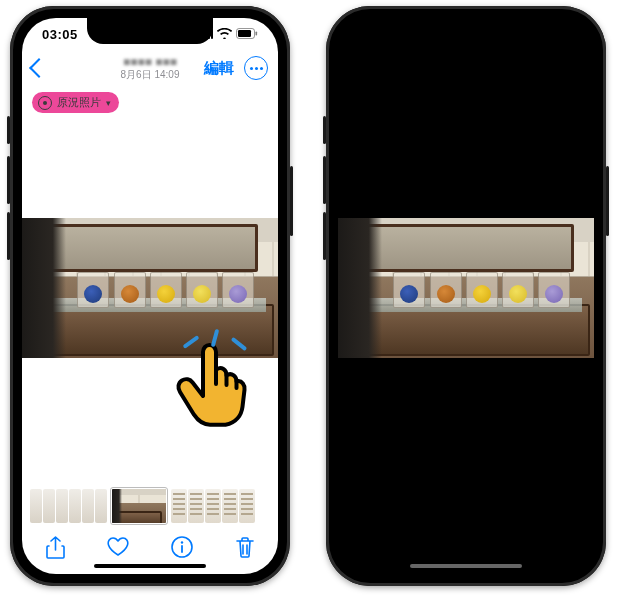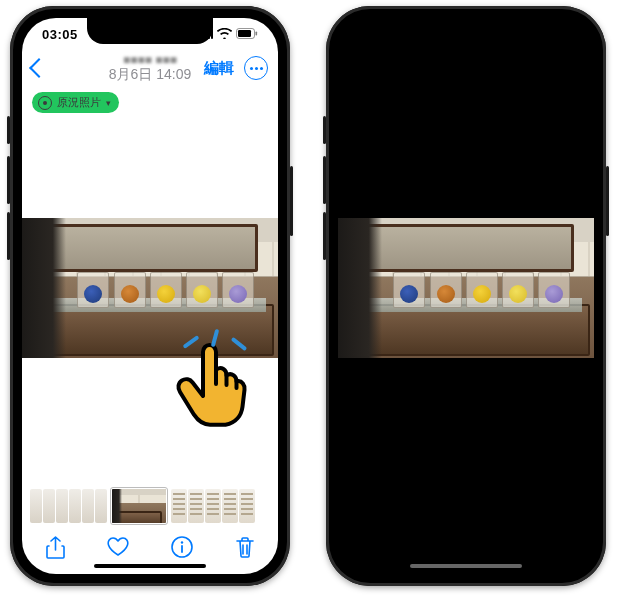--- a/index.html
+++ b/index.html
@@ -26,27 +26,27 @@
   .status .icons{display:flex;align-items:center;gap:4px;}
   .sig{display:flex;align-items:flex-end;gap:1px;}
   .sig span{width:2.5px;background:#000;border-radius:1px;}
   .sig span:nth-child(1){height:4px}.sig span:nth-child(2){height:6px}.sig span:nth-child(3){height:8px}.sig span:nth-child(4){height:10px}
   .wifi-ico,.batt-ico{display:inline-block}
   
   .nav{position:absolute;top:30px;left:0;right:0;height:40px;display:flex;align-items:center;justify-content:space-between;padding:0 10px;}
   .nav-left{display:flex;align-items:center;gap:2px;color:#007aff;}
   .nav-center{position:absolute;left:0;right:0;text-align:center;pointer-events:none;}
   .nav-center .t1{font-size:12px;font-weight:600;color:#8b8b8b;filter:blur(1.5px);}
-  .nav-center .t2{font-size:14px;color:#8e8e93;margin-top:-1px;}
+  .nav-center .t2{font-size:10px;color:#8e8e93;margin-top:-1px;}
   .nav-right{display:flex;align-items:center;gap:10px;}
   .edit{color:#007aff;font-size:15px;font-weight:700;}
   .more{width:22px;height:22px;border:1.6px solid #007aff;border-radius:50%;display:flex;align-items:center;justify-content:center;}
   .more span{width:3px;height:3px;background:#007aff;border-radius:50%;margin:0 1px;}
   
-  .live{position:absolute;top:74px;left:10px;display:flex;align-items:center;gap:5px;background:#22c55e;border-radius:12px;padding:3px 8px 3px 6px;font-size:11px;color:#3a3a3c;}
+  .live{position:absolute;top:74px;left:10px;display:flex;align-items:center;gap:5px;background:#ec4899;border-radius:12px;padding:3px 8px 3px 6px;font-size:11px;color:#3a3a3c;}
   .live-ico{width:12px;height:12px;border:1.2px solid #3a3a3c;border-radius:50%;display:flex;align-items:center;justify-content:center;}
   .live-ico::after{content:"";width:4px;height:4px;background:#3a3a3c;border-radius:50%;}
   .chev{font-size:9px;color:#3a3a3c;}
   
   .photo{position:absolute;left:0;right:0;height:140px;}
   .photo.left-pos{top:200px;}
   .photo.right-pos{top:200px;}
   .p-bg{position:absolute;inset:0;background:linear-gradient(#bfb8a8 0%,#b4a998 42%,#8f775e 42%,#6e543e 100%);}
   .p-wall{position:absolute;left:0;right:0;top:0;height:58px;background:#d8d2c5;}
   .p-tile{position:absolute;left:0;right:0;top:24px;height:34px;background:repeating-linear-gradient(90deg,#eae4d6 0 26px,#d9d2c3 26px 28px);}

